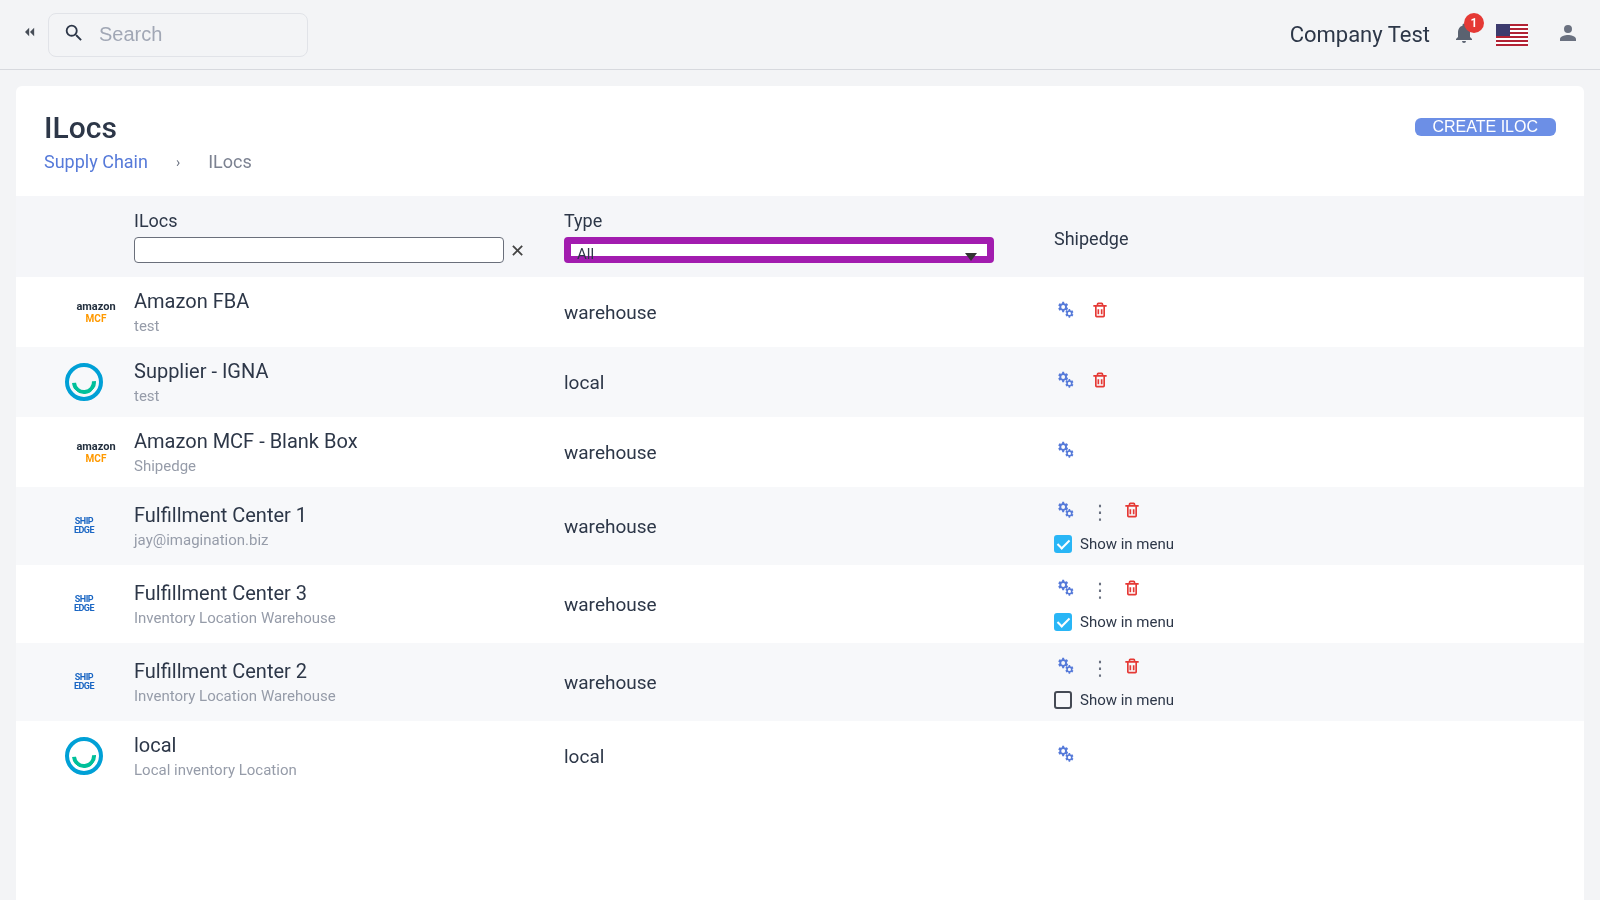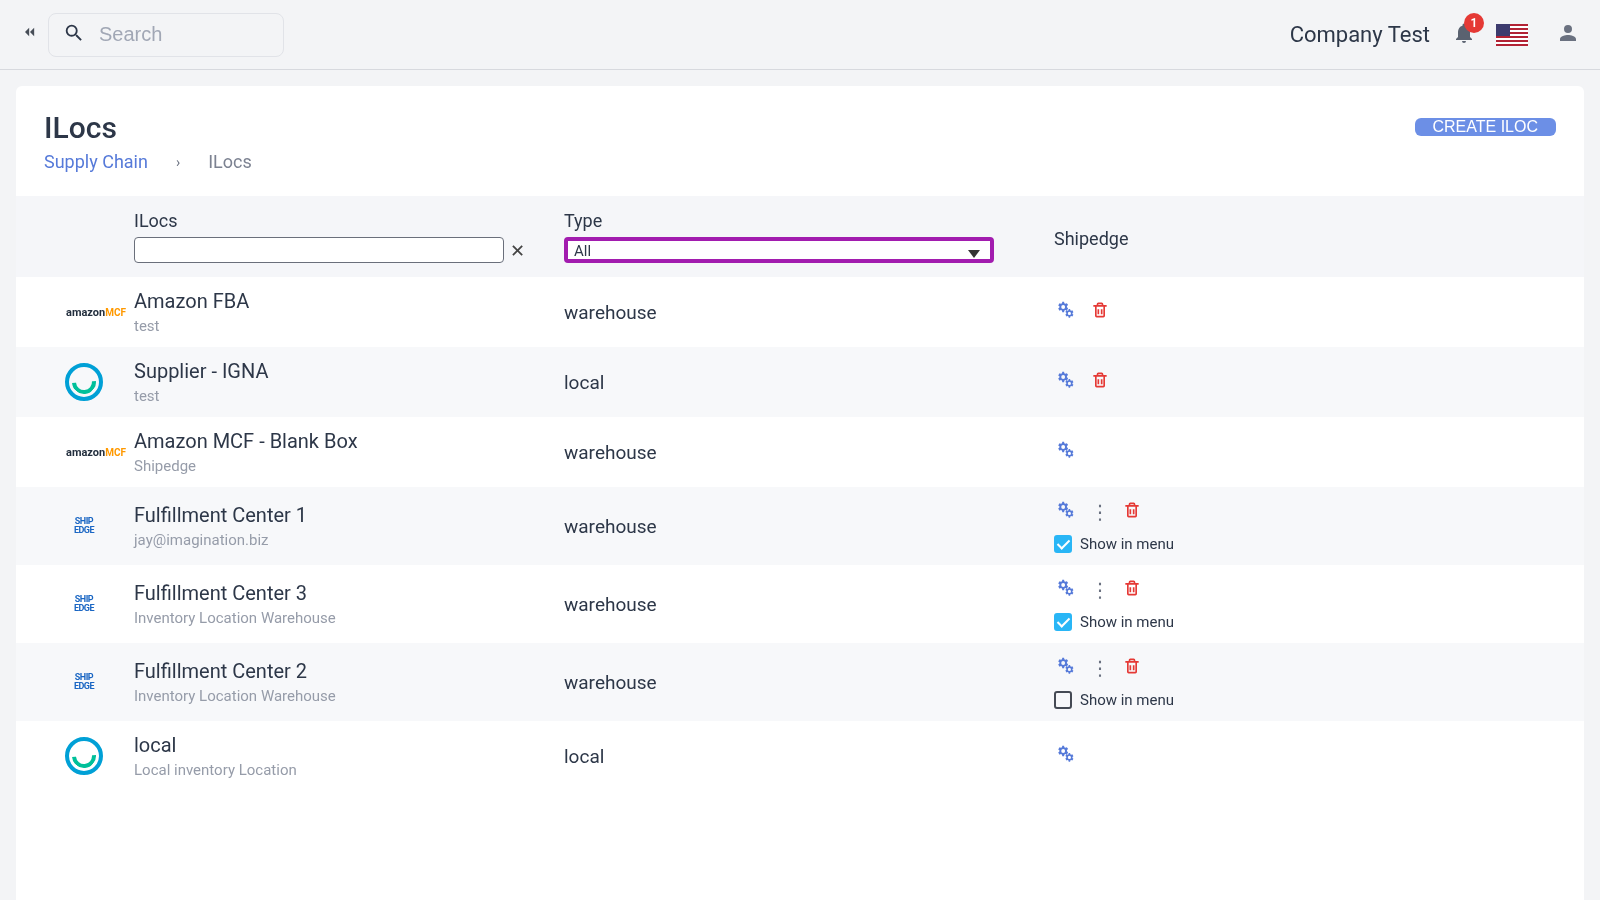--- a/index.html
+++ b/index.html
@@ -23,21 +23,21 @@
   cursor: pointer;
   margin-right: 8px;
 }
 .search-box {
   display: flex;
   align-items: center;
   background: #f3f4f6;
   border: 1px solid #e1e3e8;
   border-radius: 8px;
   padding: 8px 14px;
-  width: 236px;
+  width: 260px;
 }
 .search-box svg { width: 22px; height: 22px; fill: #2d3748; margin-right: 14px; }
 .search-input {
   border: none;
   background: transparent;
   font-size: 20px;
   color: #a1a7b5;
   outline: none;
   flex: 1;
 }
@@ -89,35 +89,35 @@
   grid-template-columns: 100px 430px 490px 1fr;
   background: #f5f6f9;
   padding: 14px 18px 14px 18px;
   align-items: flex-start;
   margin-top: 12px;
 }
 .th-label { font-size: 18px; color: #2d3748; margin-bottom: 6px; }
 .name-filter-row { display: flex; align-items: center; gap: 6px; }
 .name-input { width: 370px; border: 1px solid #6a6f7b; border-radius: 4px; height: 26px; padding: 2px 6px; background: #fff; }
 .clear-x { font-size: 18px; color: #444; cursor: pointer; }
-.type-select { width: 430px; border: 4px solid #a21caf; border-radius: 4px; height: 26px; padding: 1px 6px; background: #fff; font-size: 15px; position: relative; }
+.type-select { width: 430px; border: 7px solid #a21caf; border-radius: 4px; height: 26px; padding: 1px 6px; background: #fff; font-size: 15px; position: relative; }
 .type-select::after { content: ""; position: absolute; right: 10px; top: 9px; border-left: 6px solid transparent; border-right: 6px solid transparent; border-top: 8px solid #333; }
 .th-actions { font-size: 18px; color: #2d3748; padding-top: 18px; }
 
 .row {
   display: grid;
   grid-template-columns: 100px 430px 490px 1fr;
   align-items: center;
   padding: 12px 18px;
   min-height: 68px;
 }
 .row.alt { background: #f7f8fa; }
 .row .logo { display: flex; align-items: center; justify-content: center; }
 .row .logo .lg { width: 40px; height: 40px; display: flex; align-items: center; justify-content: center; font-size: 9px; font-weight: 700; text-align: center; border-radius: 4px; }
-.logo-amz { flex-direction: row; color: #232f3e; margin-left: 24px; }
+.logo-amz { flex-direction: column; color: #232f3e; margin-left: 24px; }
 .logo-amz .amz { font-size: 11px; }
 .logo-amz .mcf { color: #ff9900; font-size: 10px; }
 .logo-circle { width: 38px; height: 38px; border-radius: 50%; border: 4px solid #00a0d6; position: relative; }
 .logo-circle::after { content: ""; position: absolute; inset: 3px; border: 4px solid #00c09a; border-radius: 50%; border-top-color: transparent; border-left-color: transparent; transform: rotate(40deg);}
 .logo-ship { color: #1a66c3; line-height: 1; font-size: 13px; letter-spacing: -0.5px; }
 .name-col .nm { font-size: 20px; color: #2d3748; }
 .name-col .sub { font-size: 15px; color: #969ca9; margin-top: 4px; }
 .type-col { font-size: 19px; color: #2d3748; }
 .actions-col { display: flex; flex-direction: column; gap: 10px; }
 .action-icons { display: flex; align-items: center; gap: 14px; }

